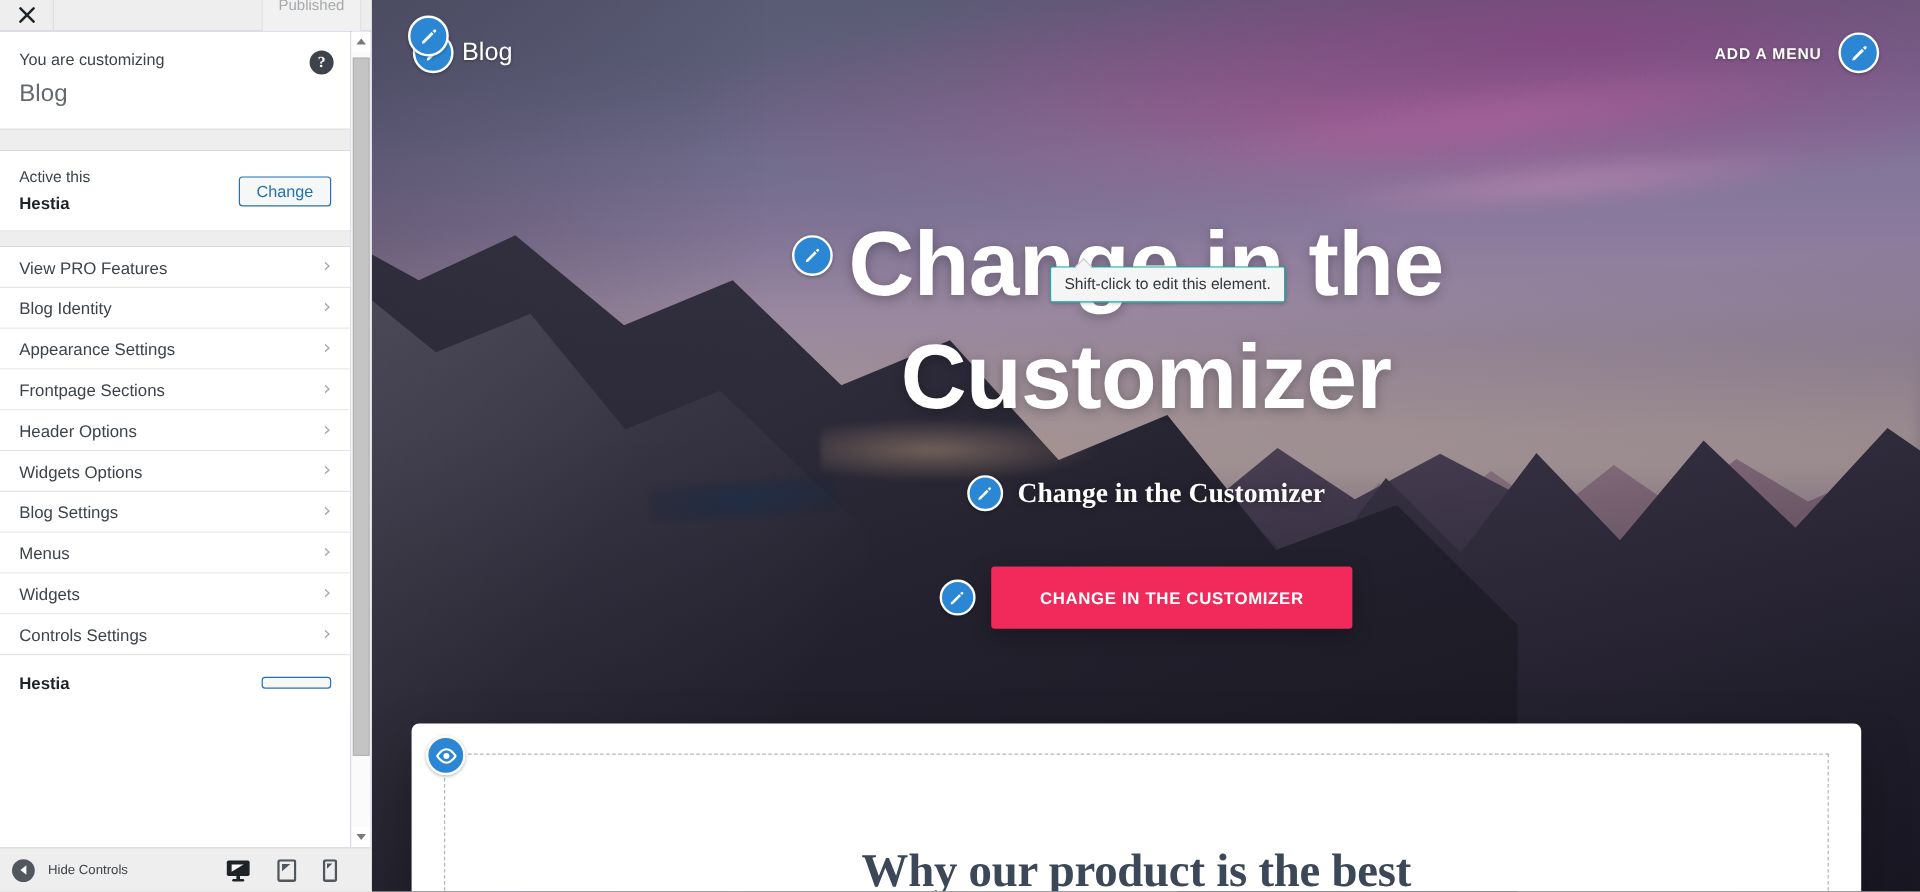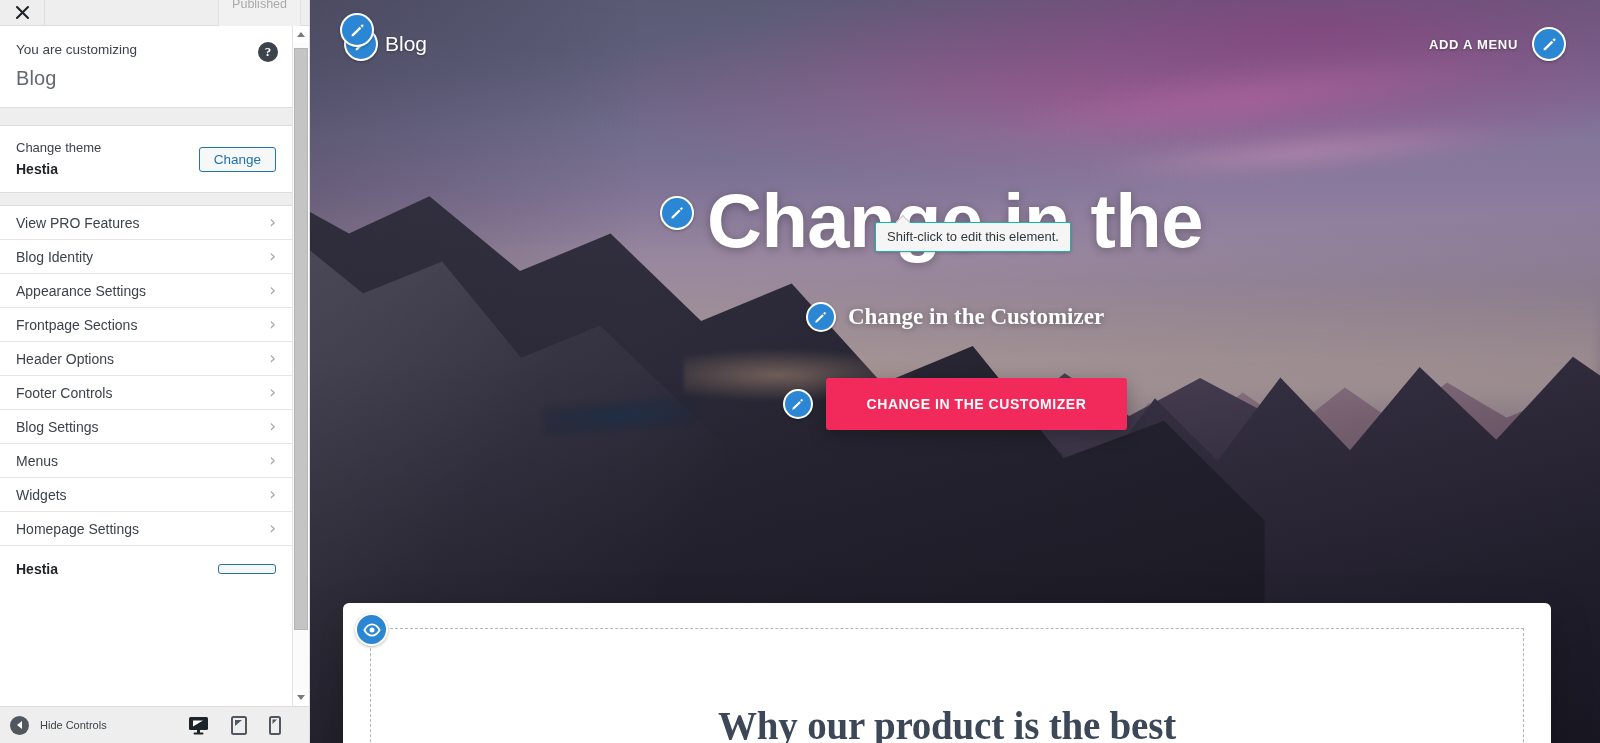--- a/index.html
+++ b/index.html
@@ -329,21 +329,21 @@
         <div class="cz-info">
           <div class="cz-info-label">You are customizing</div>
           <div class="cz-info-title">Blog</div>
           <div class="cz-help">?</div>
         </div>
 
         <div class="cz-gap"></div>
 
         <div class="cz-theme">
           <div class="cz-theme-txt">
-            <div class="cz-theme-sub">Change theme</div>
+            <div class="cz-theme-sub">Active this</div>
             <div class="cz-theme-name">Hestia</div>
           </div>
           <button class="cz-change-btn">Change</button>
         </div>
 
         <div class="cz-gap2"></div>
 
         <div class="cz-item">
           <span class="cz-item-label">View PRO Features</span>
           <span class="cz-chev">›</span>
@@ -358,37 +358,37 @@
         </div>
         <div class="cz-item">
           <span class="cz-item-label">Frontpage Sections</span>
           <span class="cz-chev">›</span>
         </div>
         <div class="cz-item">
           <span class="cz-item-label">Header Options</span>
           <span class="cz-chev">›</span>
         </div>
         <div class="cz-item">
-          <span class="cz-item-label">Footer Controls</span>
+          <span class="cz-item-label">Widgets Options</span>
           <span class="cz-chev">›</span>
         </div>
         <div class="cz-item">
           <span class="cz-item-label">Blog Settings</span>
           <span class="cz-chev">›</span>
         </div>
         <div class="cz-item">
           <span class="cz-item-label">Menus</span>
           <span class="cz-chev">›</span>
         </div>
         <div class="cz-item">
           <span class="cz-item-label">Widgets</span>
           <span class="cz-chev">›</span>
         </div>
         <div class="cz-item">
-          <span class="cz-item-label">Homepage Settings</span>
+          <span class="cz-item-label">Controls Settings</span>
           <span class="cz-chev">›</span>
         </div>
 
         <div class="cz-item-partial">
           <span class="cz-partial-name">Hestia</span>
           <span class="cz-partial-btn"></span>
         </div>
       </div>
 
       <div class="cz-sb">
@@ -483,20 +483,21 @@
     <div class="hero-content">
       <div class="hero-title-wrap">
         <span class="editpin hero-title-pin">
           <svg width="16" height="16" viewBox="0 0 17 17" aria-hidden="true">
             <path d="M3 12.3 L10.6 4.7 L12.3 6.4 L4.7 14 L2.6 14.4 Z" fill="#fff"></path>
             <path d="M11.5 3.8 L13.2 5.5 L14.2 4.5 A1.2 1.2 0 0 0 12.5 2.8 Z" fill="#fff"></path>
           </svg>
         </span>
         <h1 class="hero-title">
           <span>Change in the</span><br>
+          <span>Customizer</span>
         </h1>
       </div>
 
       <div class="hero-sub-row">
         <span class="editpin sm">
           <svg width="15" height="15" viewBox="0 0 17 17" aria-hidden="true">
             <path d="M3 12.3 L10.6 4.7 L12.3 6.4 L4.7 14 L2.6 14.4 Z" fill="#fff"></path>
             <path d="M11.5 3.8 L13.2 5.5 L14.2 4.5 A1.2 1.2 0 0 0 12.5 2.8 Z" fill="#fff"></path>
           </svg>
         </span>

